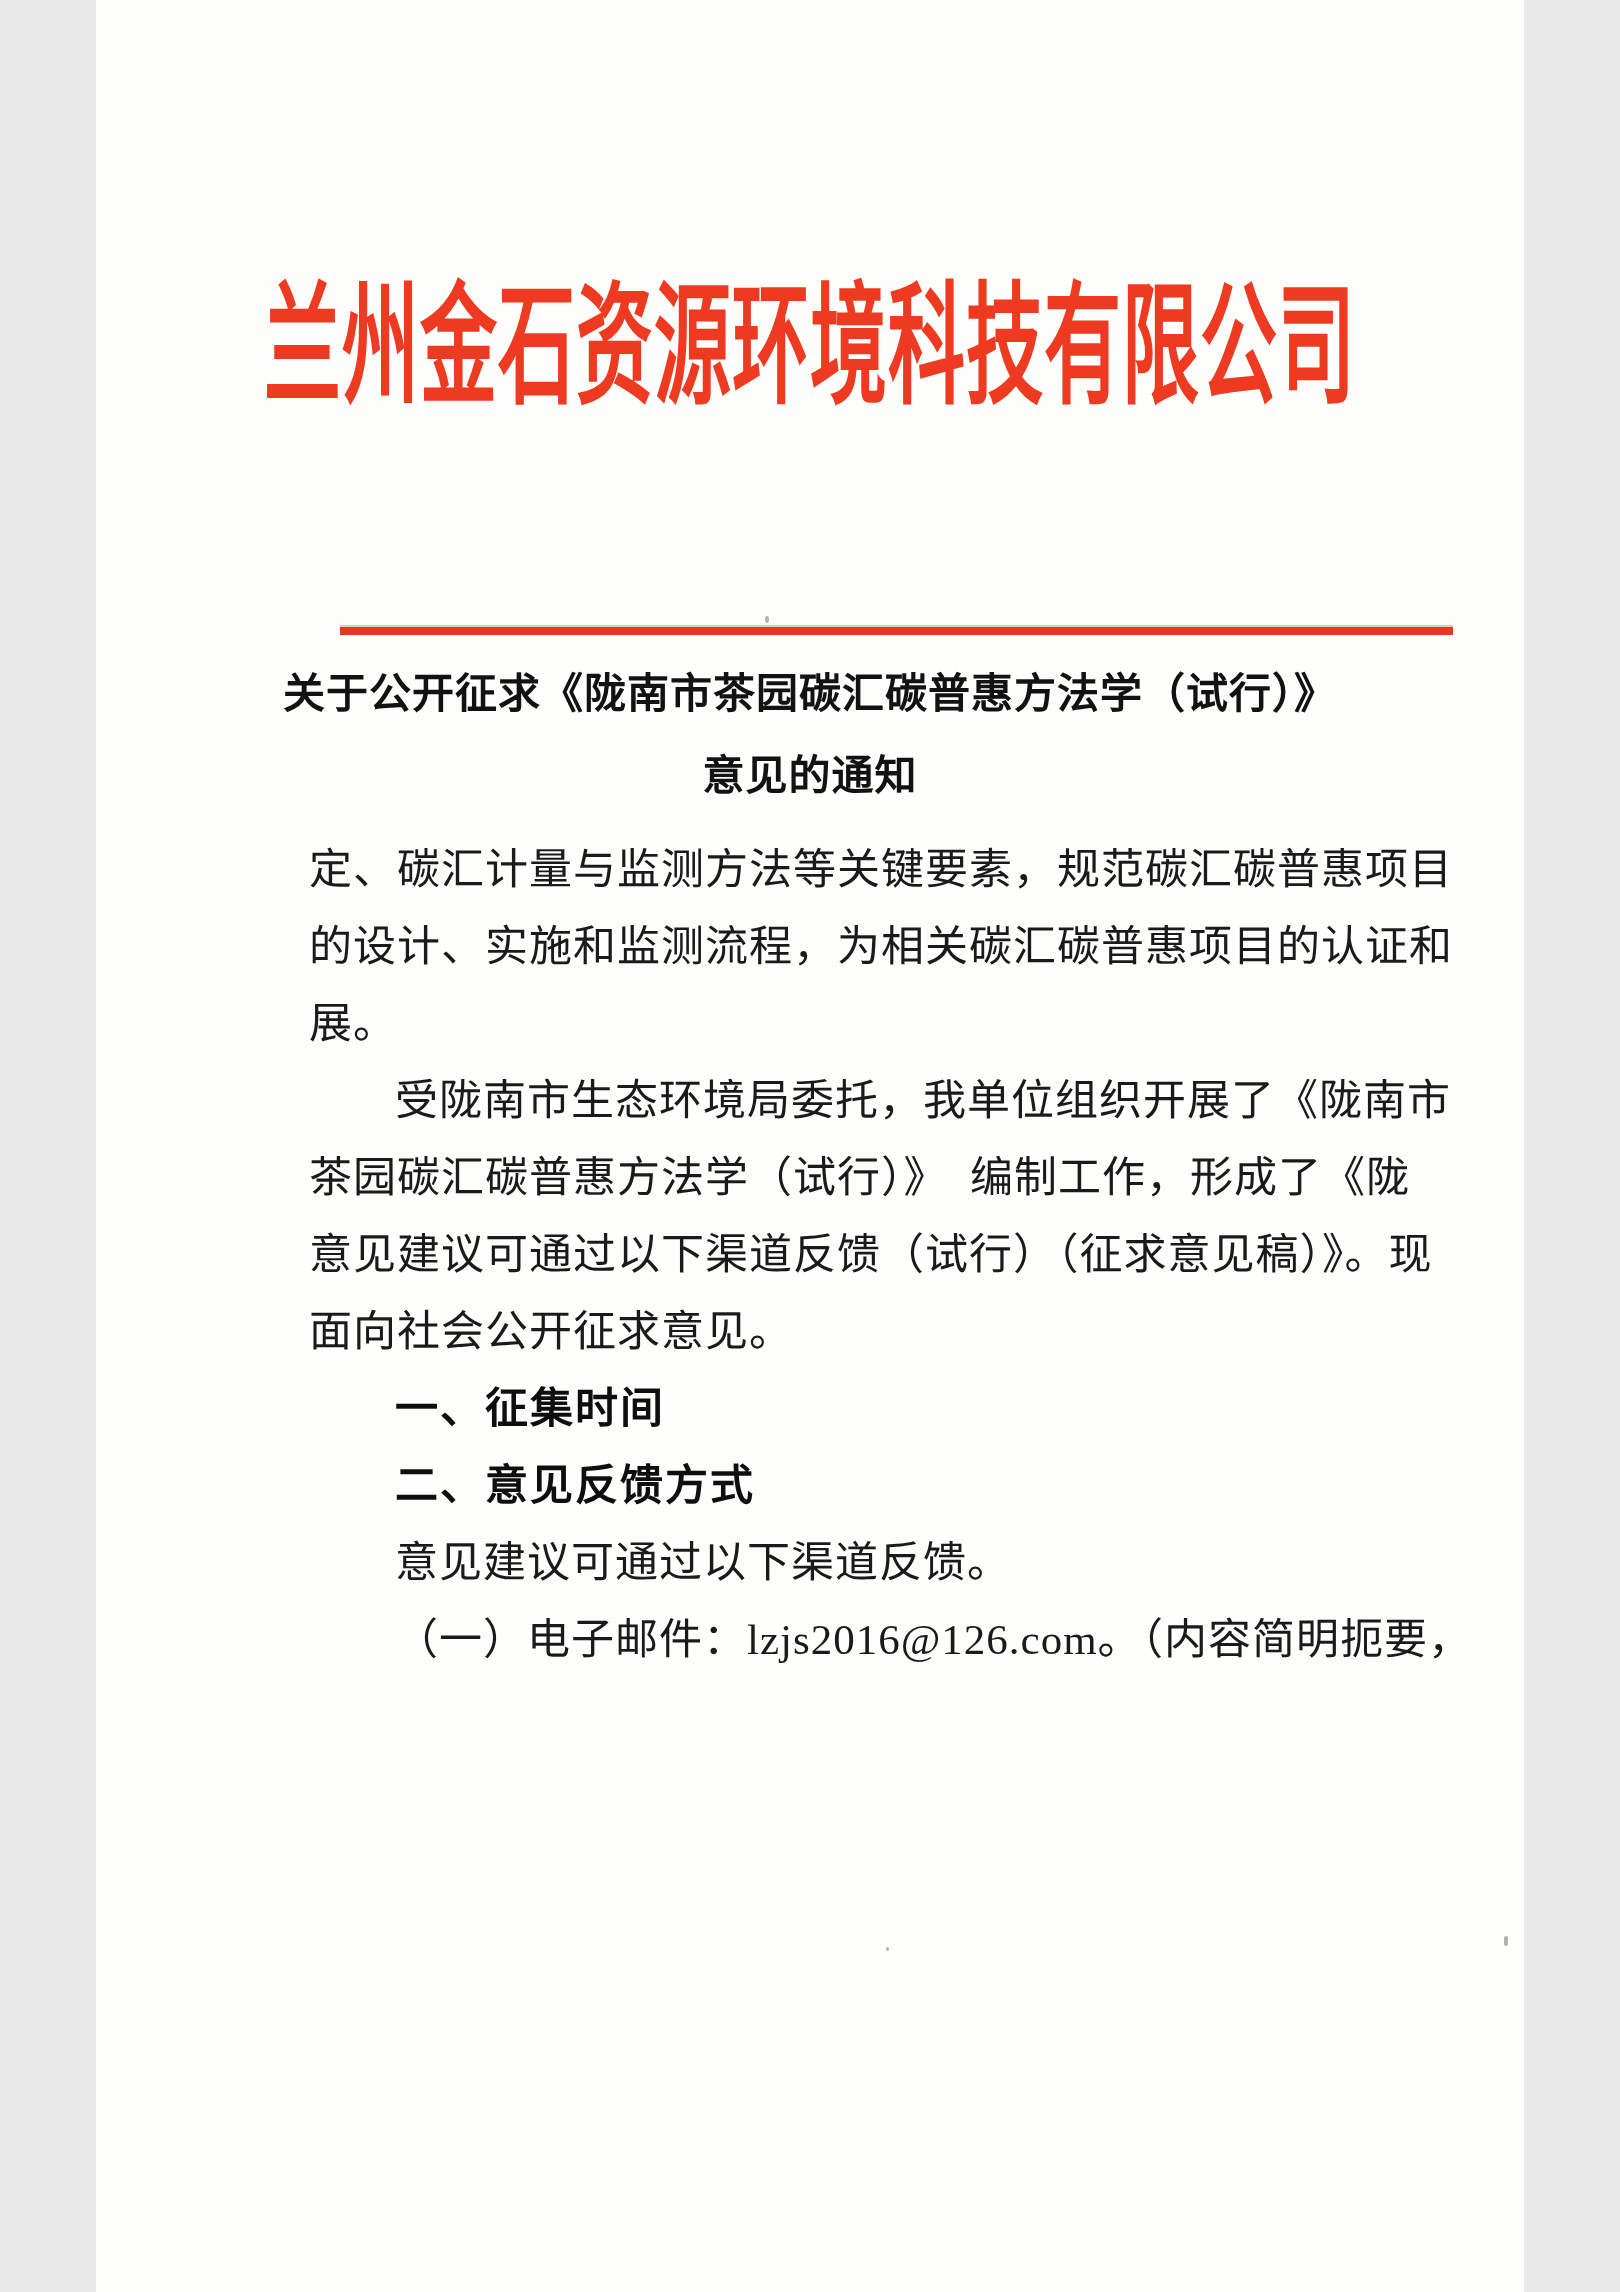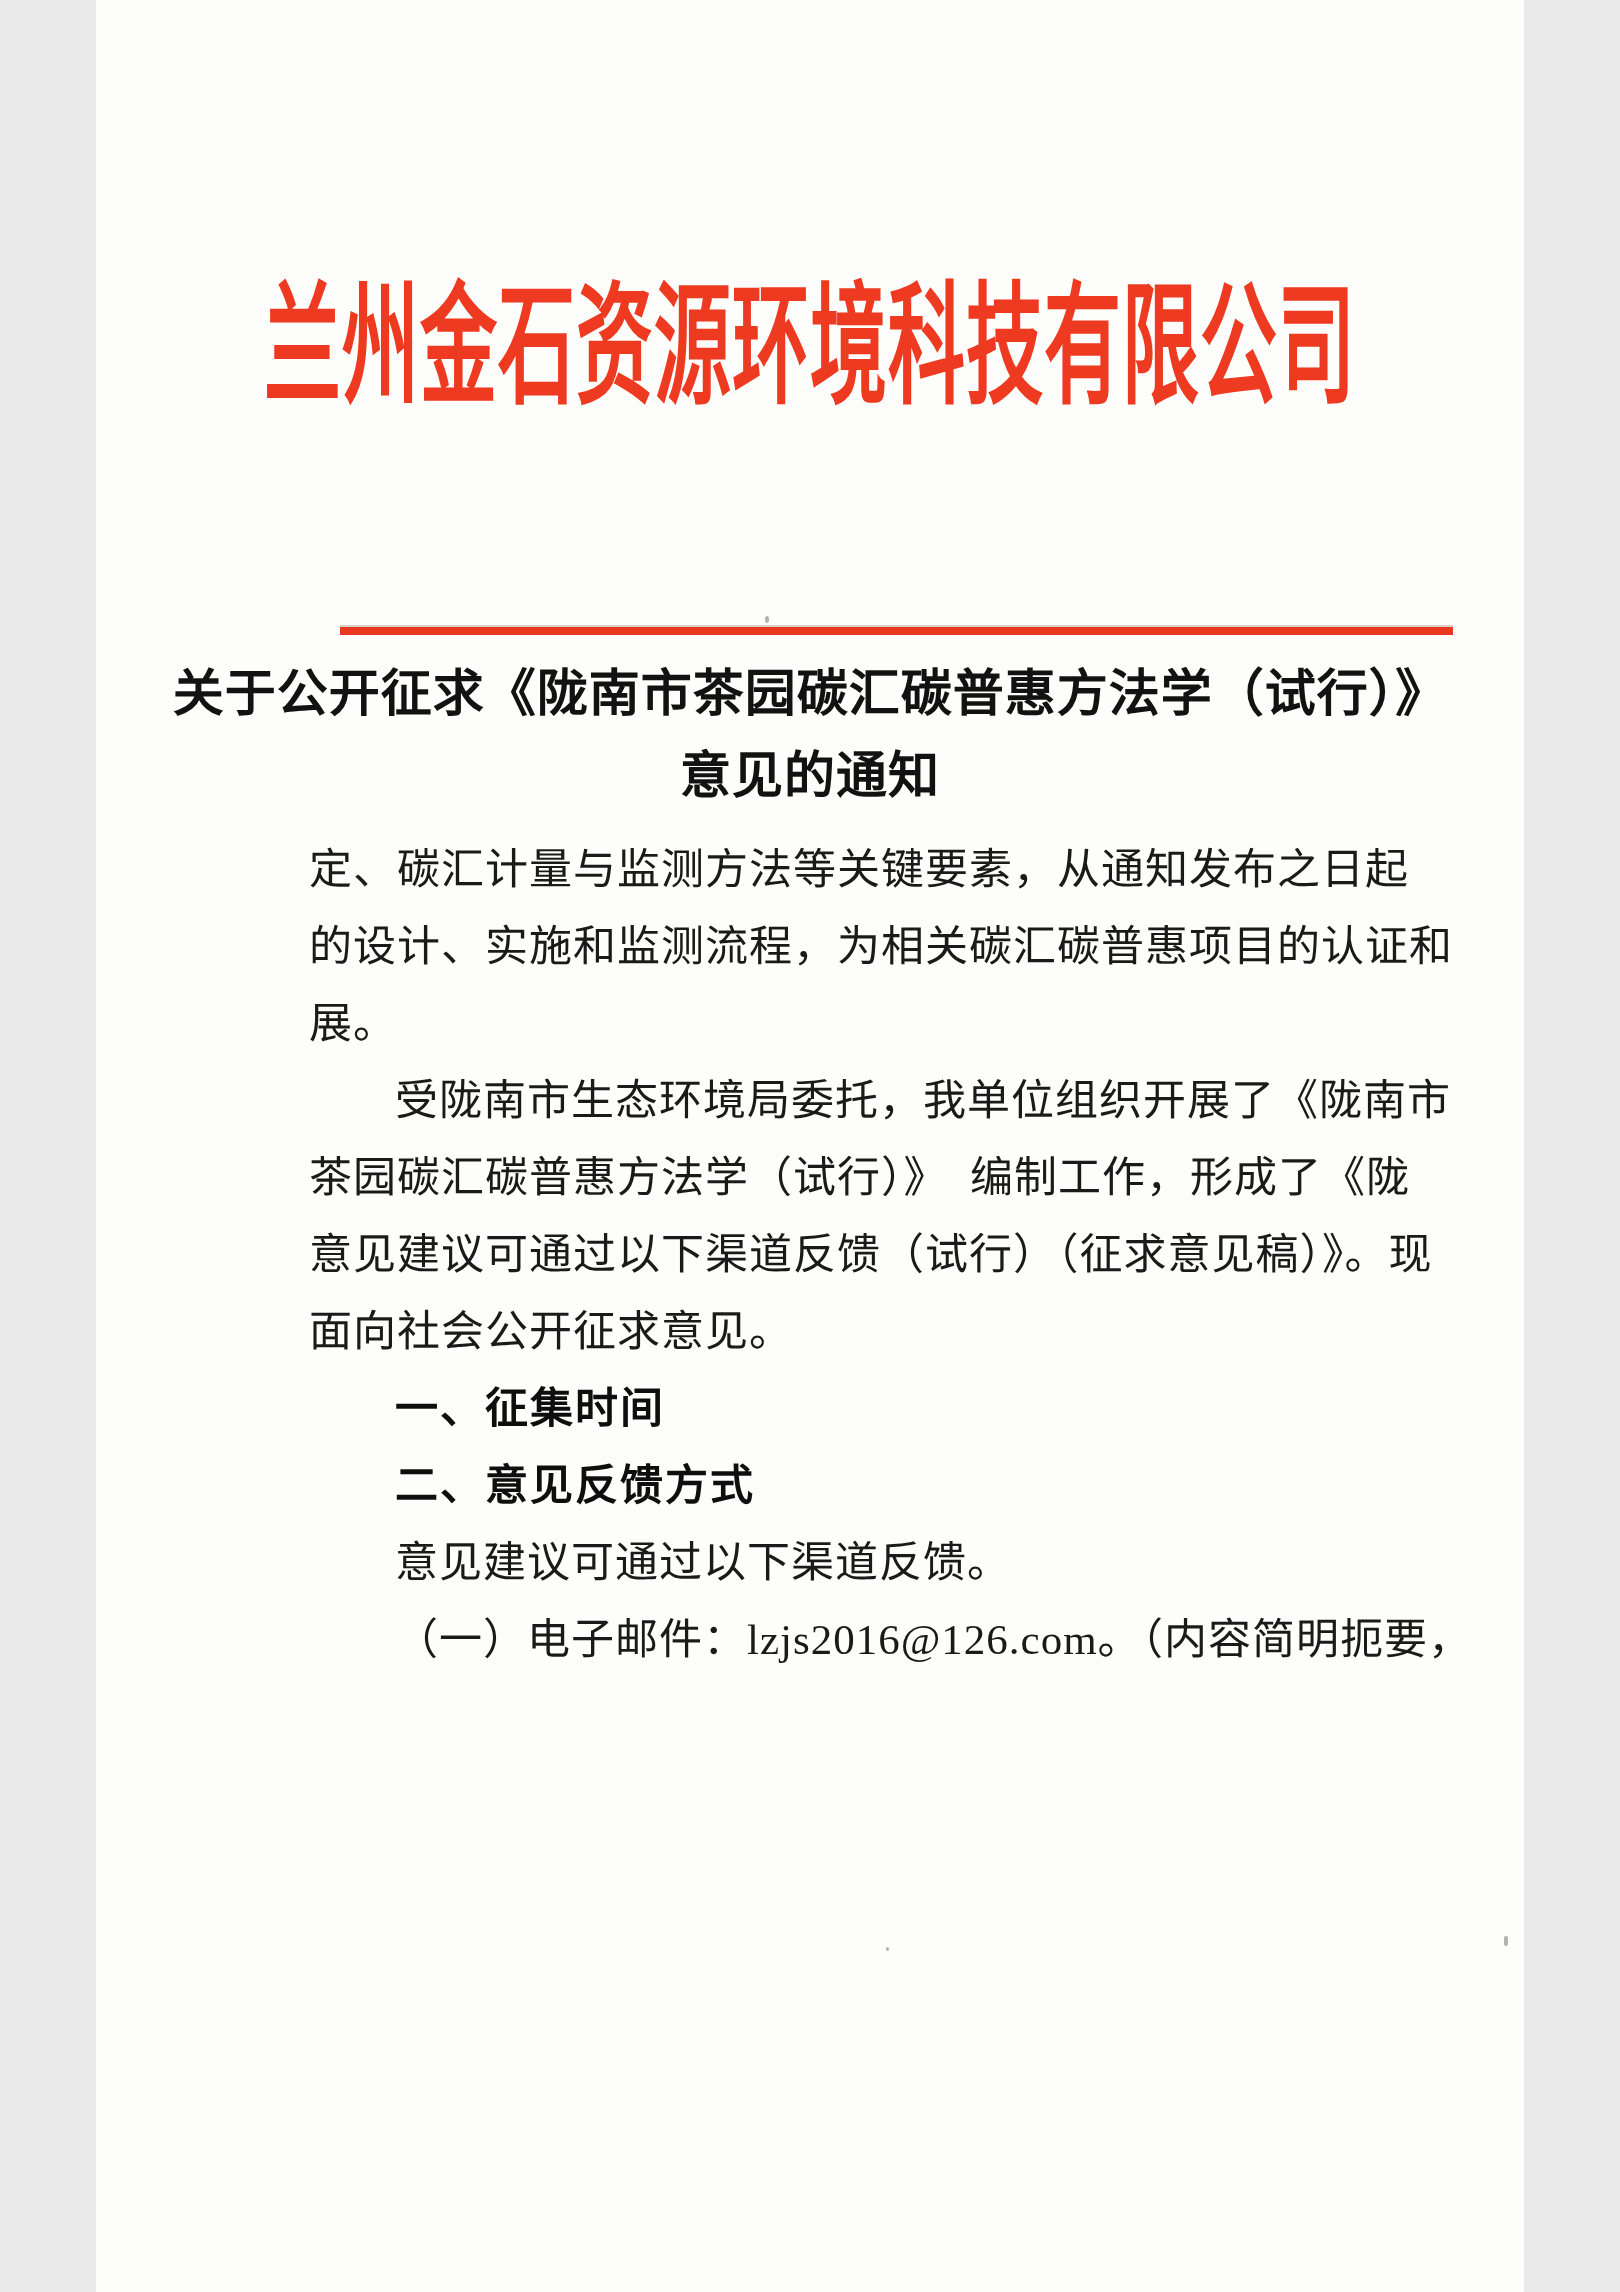--- a/index.html
+++ b/index.html
@@ -49,21 +49,21 @@
     box-shadow:0 -2px 0 rgba(110,70,60,.25);
   }
   
   .title{
     position:absolute;
     top:653px;
     left:0;
     width:100%;
     margin:0;
     text-align:center;
-    font-size:51px;
+    font-size:42px;
     font-weight:700;
     line-height:82px;
     letter-spacing:1px;
     color:#121212;
   }
   .title-line{display:block;white-space:nowrap;}
   
   .body{
     position:absolute;
     top:831px;
@@ -102,21 +102,21 @@
   </header>
 
   <div class="red-rule"></div>
 
   <h1 class="title">
     <span class="title-line">关于公开征求《陇南市茶园碳汇碳普惠方法学（试行）》</span>
     <span class="title-line">意见的通知</span>
   </h1>
 
   <main class="body">
-    <div class="line">定、碳汇计量与监测方法等关键要素，从通知发布之日起</div>
+    <div class="line">定、碳汇计量与监测方法等关键要素，规范碳汇碳普惠项目</div>
     <div class="line">的设计、实施和监测流程，为相关碳汇碳普惠项目的认证和</div>
     <div class="line">展。</div>
     <div class="line indent">受陇南市生态环境局委托，我单位组织开展了《陇南市</div>
     <div class="line">茶园碳汇碳普惠方法学（试行）》　编制工作，形成了《陇</div>
     <div class="line">意见建议可通过以下渠道反馈（试行）（征求意见稿）》。现</div>
     <div class="line">面向社会公开征求意见。</div>
     <div class="line indent heading">一、征集时间</div>
     <div class="line indent heading">二、意见反馈方式</div>
     <div class="line indent">意见建议可通过以下渠道反馈。</div>
     <div class="line indent">（一）电子邮件：lzjs2016@126.com。（内容简明扼要，</div>

